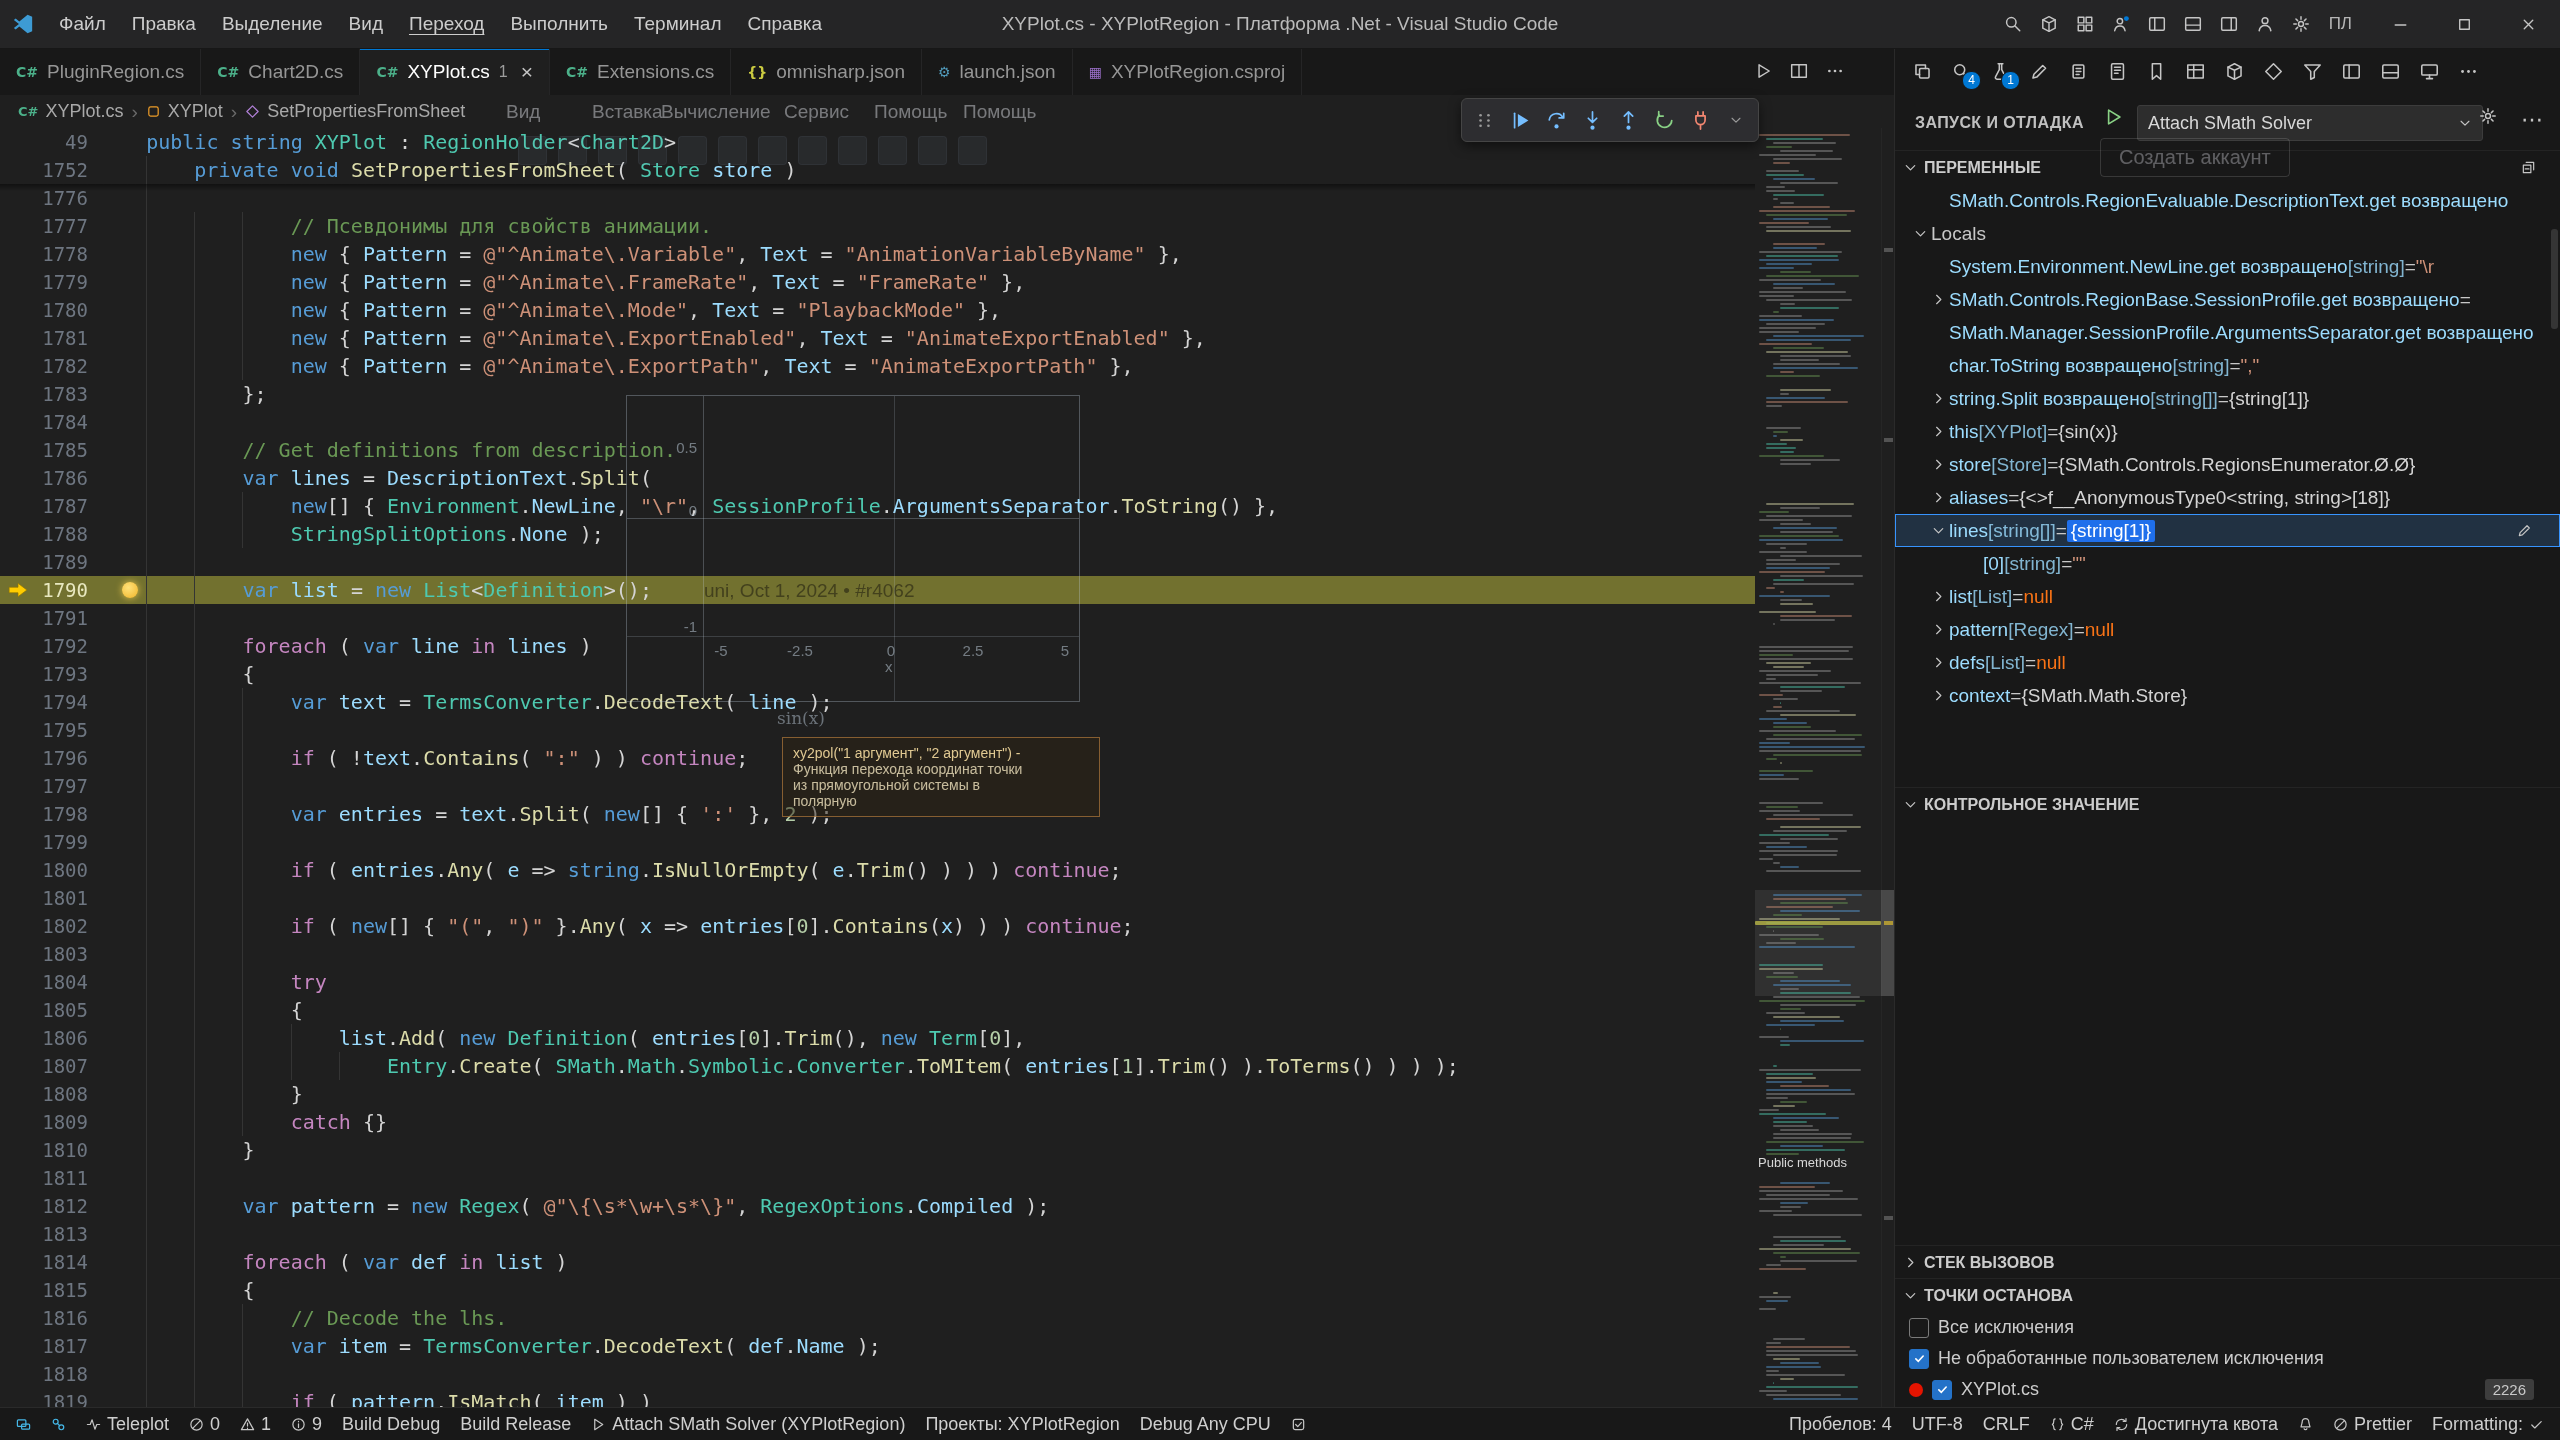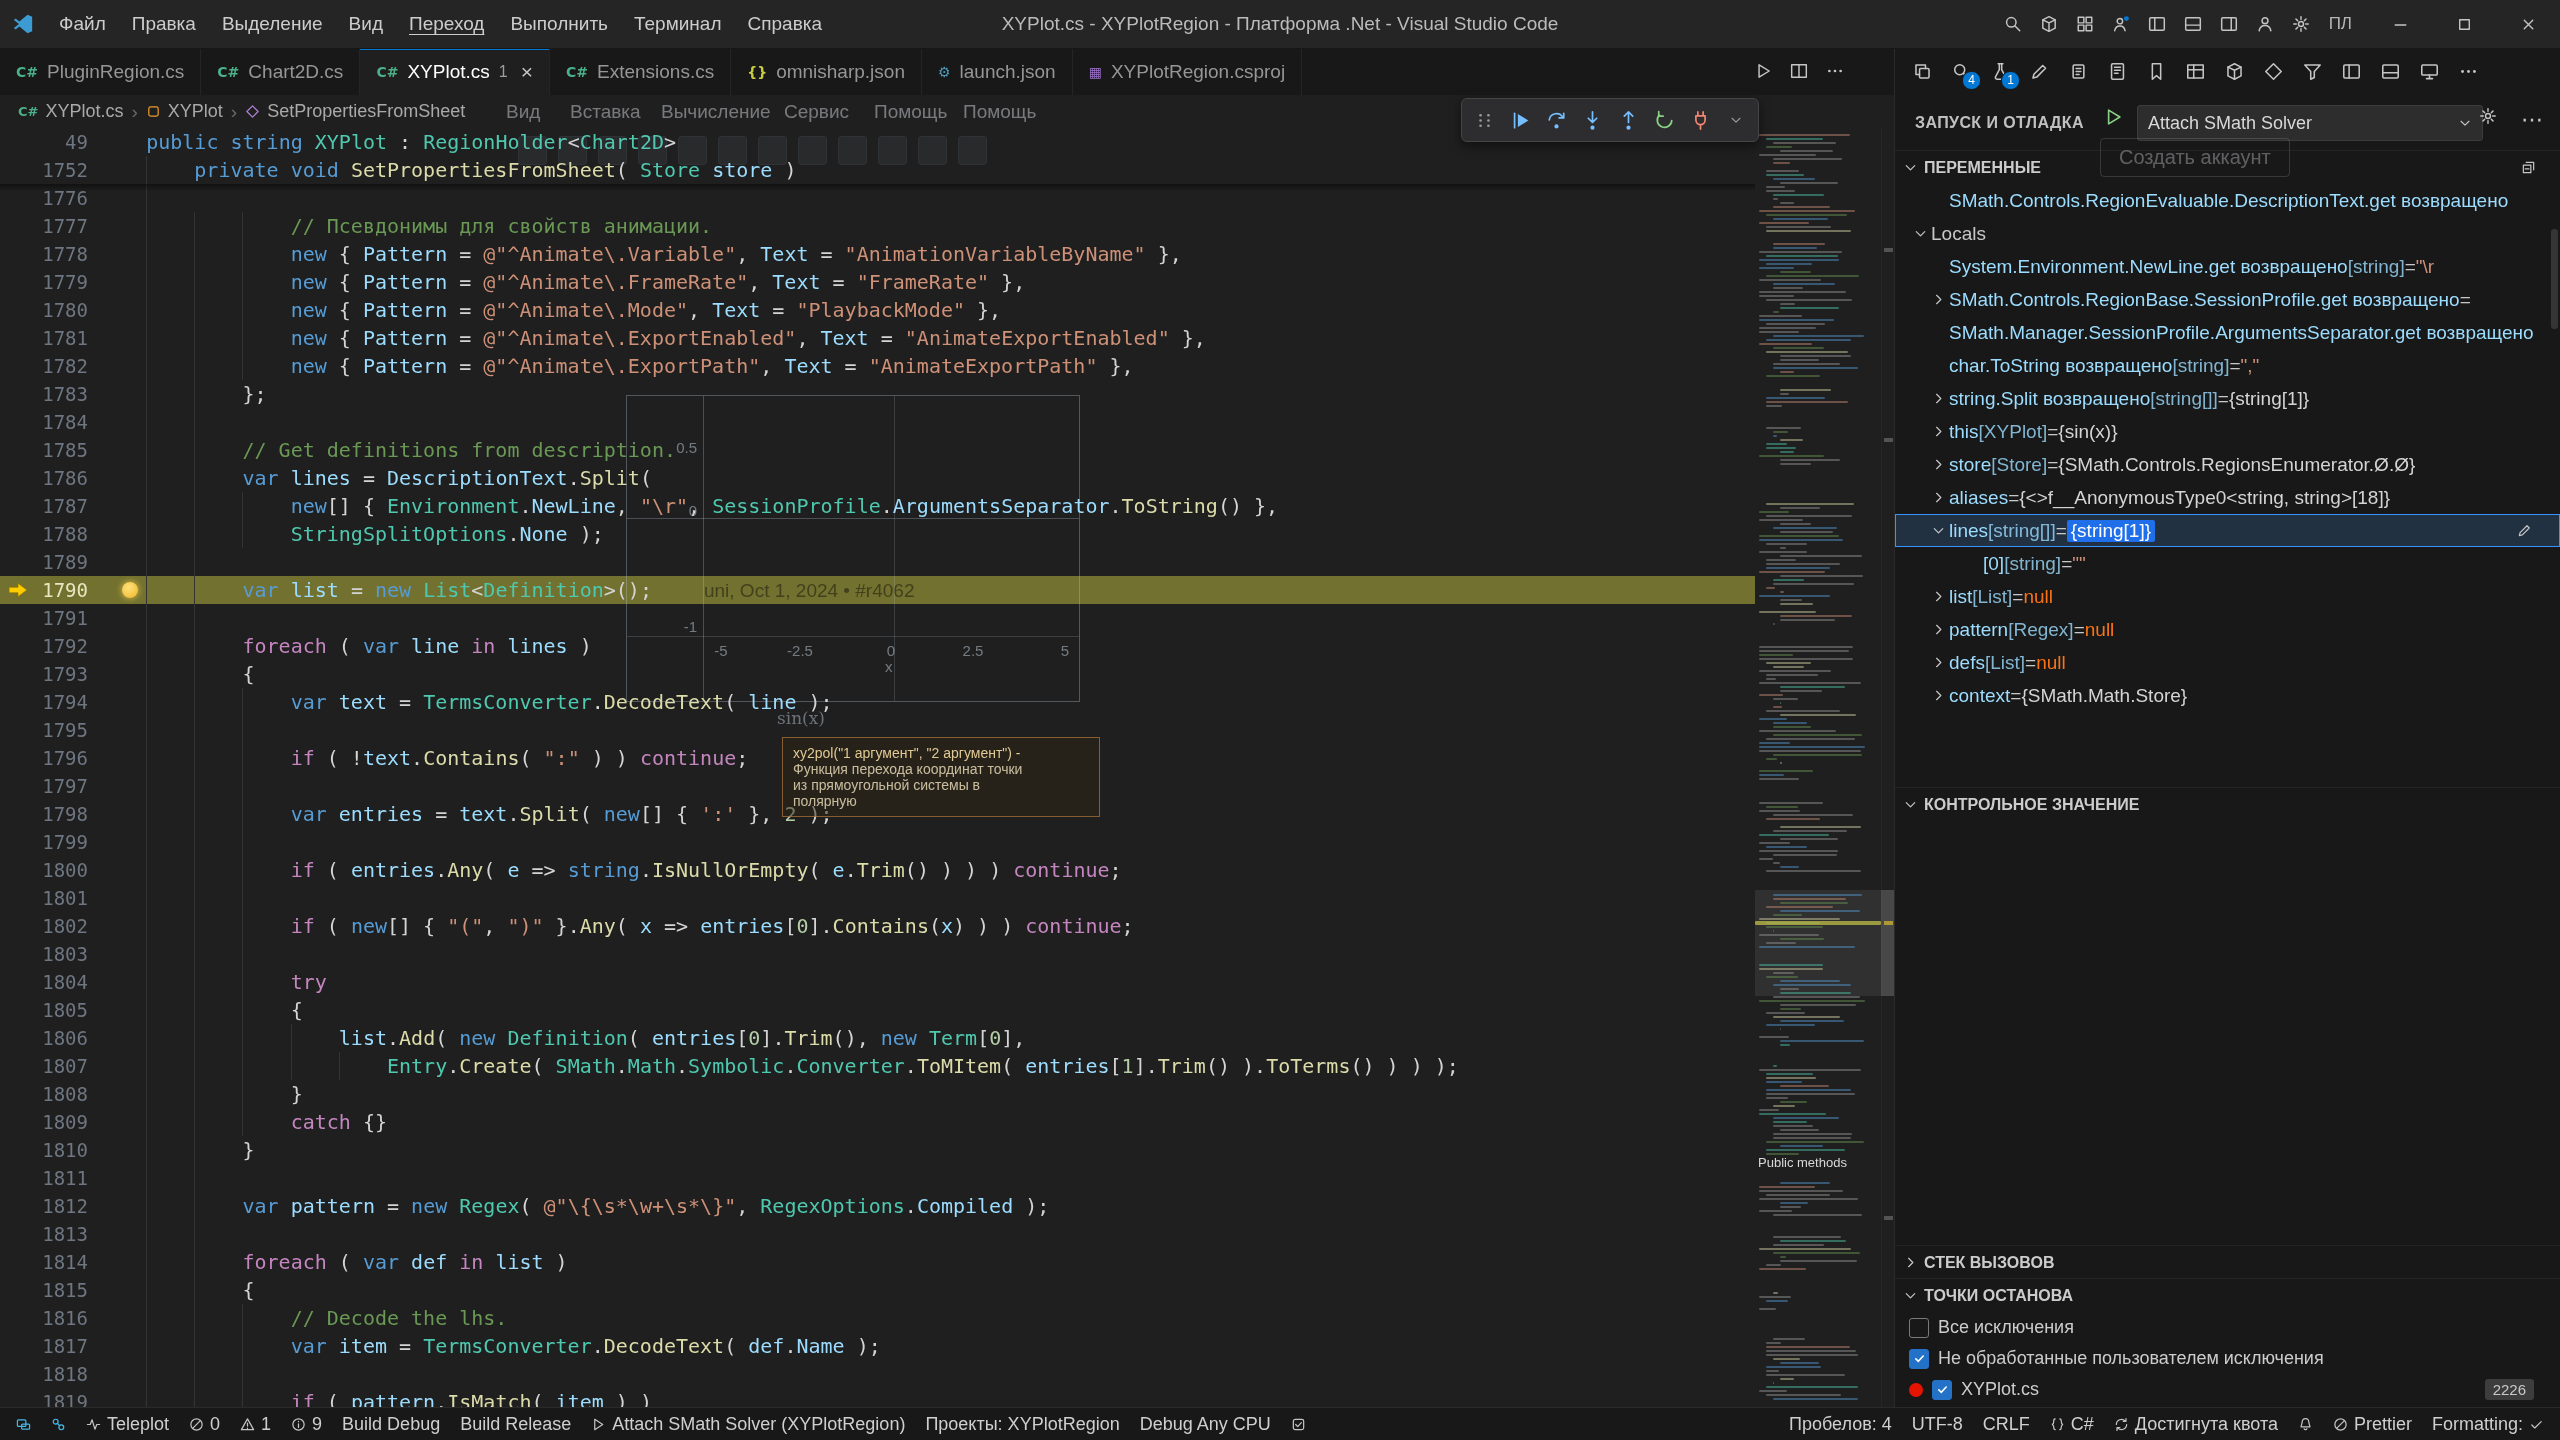--- a/index.html
+++ b/index.html
@@ -1114,21 +1114,21 @@
           <span>Formatting:</span>
           <svg class="ic " width="15" height="15" viewBox="0 0 16 16">
             <path d="M3 8.5l3.2 3.2L13 5"></path>
           </svg>
         </span>
       </div>
   </div>
 
   <div id="ghosts">
       <span class="g-menu-item" style="left: 506px;">Вид</span>
-      <span class="g-menu-item" style="left: 570px;">Вставка</span>
+      <span class="g-menu-item" style="left: 592px;">Вставка</span>
       <span class="g-menu-item" style="left: 661px;">Вычисление</span>
       <span class="g-menu-item" style="left: 784px;">Сервис</span>
       <span class="g-menu-item" style="left: 874px;">Помощь</span>
       <span class="g-menu-item" style="left: 963px;">Помощь</span>
       <span class="g-tb" style="left: 518px;"></span>
       <span class="g-tb" style="left: 558px;"></span>
       <span class="g-tb" style="left: 598px;"></span>
       <span class="g-tb" style="left: 638px;"></span>
       <span class="g-tb" style="left: 678px;"></span>
       <span class="g-tb" style="left: 718px;"></span>

